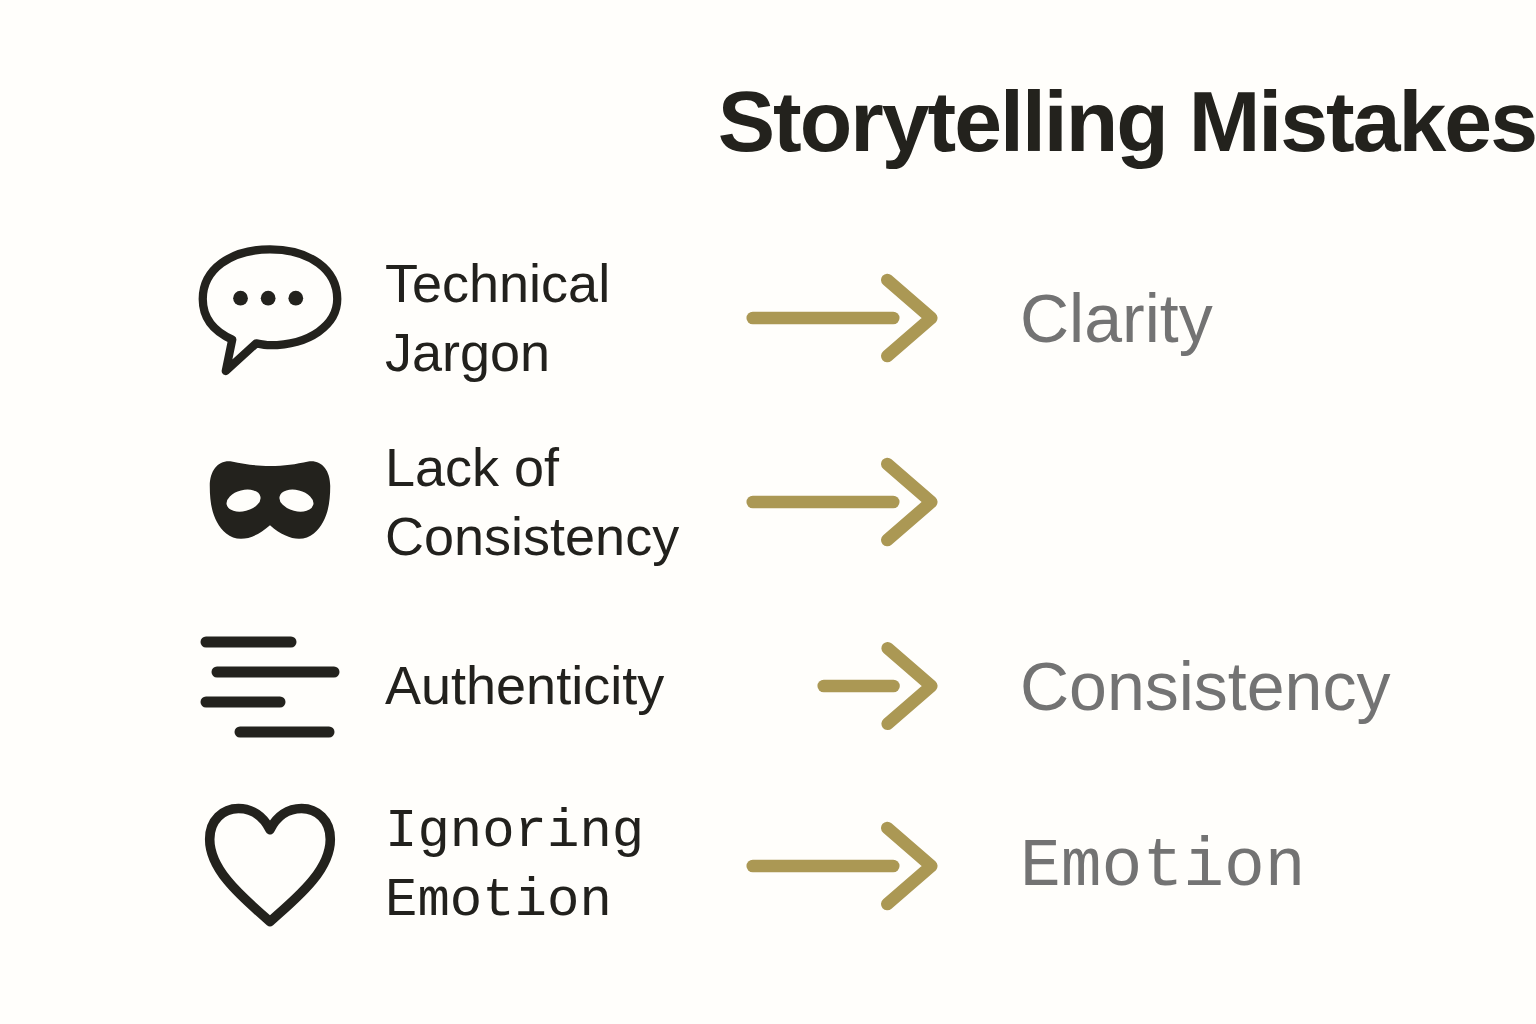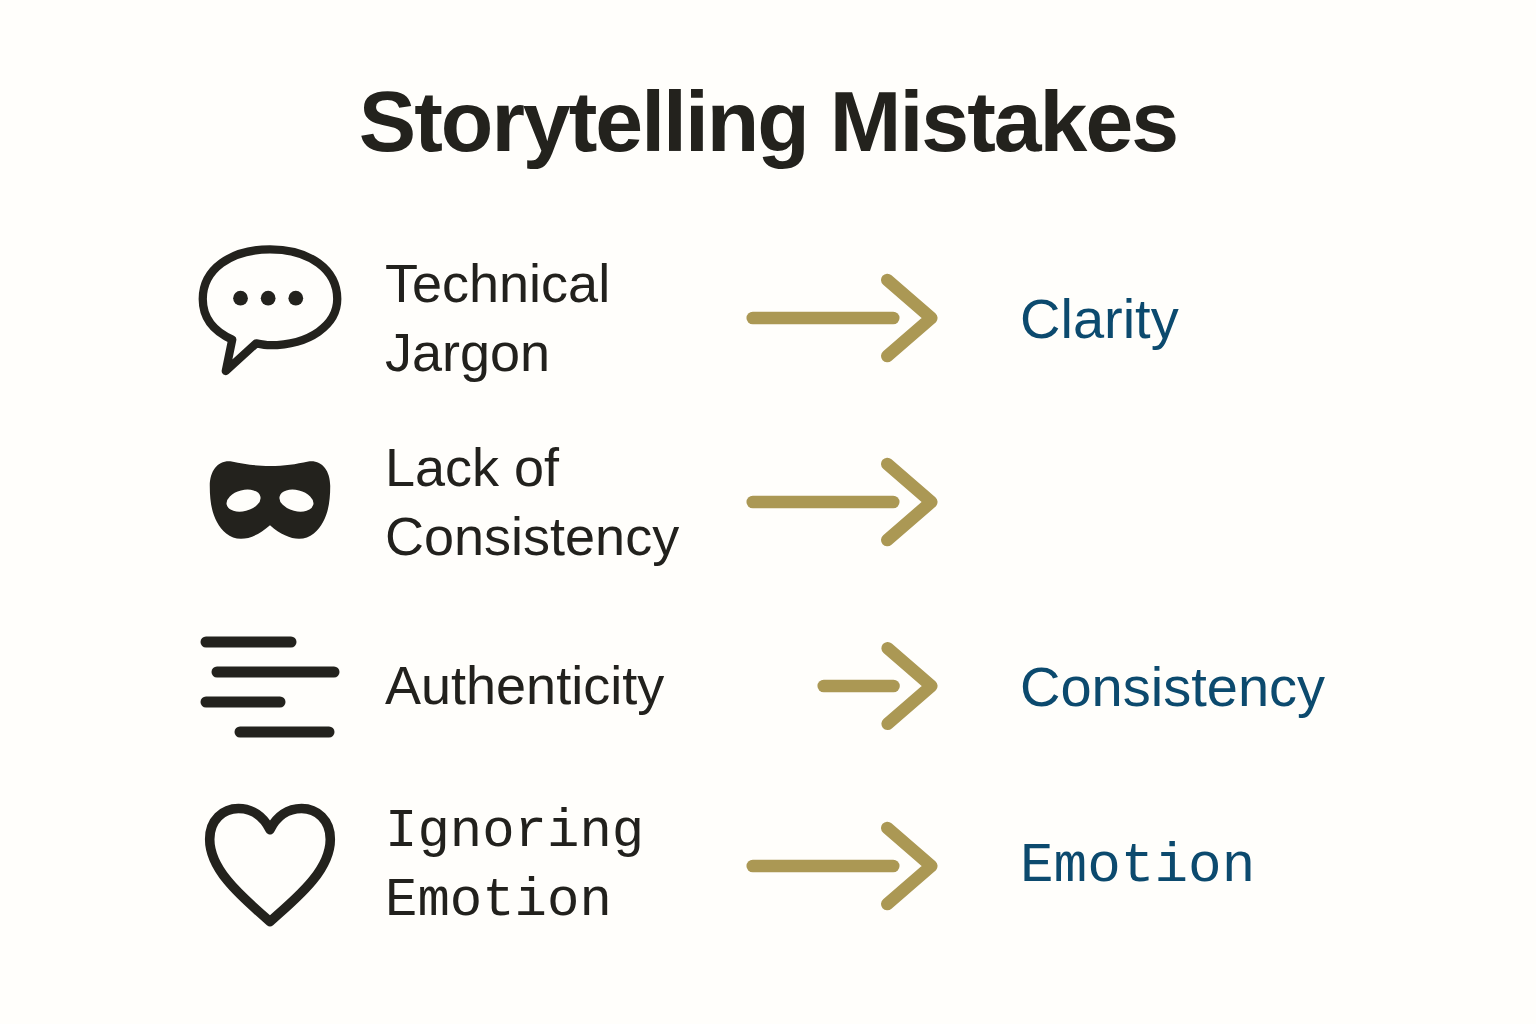--- a/index.html
+++ b/index.html
@@ -14,21 +14,21 @@
     background: #fffefb;
     overflow: hidden;
     font-family: "Liberation Sans", "DejaVu Sans", sans-serif;
     color: #22211d;
   }
   .title {
     position: absolute;
     top: 72px;
     left: 0;
     width: 100%;
-    text-align: center;
+    text-align: right;
     font-size: 86px;
     font-weight: 700;
     letter-spacing: -2px;
     color: #23221d;
   }
   .row {
     position: absolute;
     left: 0;
     width: 100%;
     height: 150px;
@@ -71,22 +71,22 @@
   .arrow-long { left: 745px; width: 195px; }
   .arrow-short { left: 816px; width: 124px; }
   .result-label {
     position: absolute;
     left: 1020px;
     top: 0;
     height: 150px;
     width: 480px;
     display: flex;
     align-items: center;
-    font-size: 56px;
-    color: #0c4a6e;
+    font-size: 68px;
+    color: #737373;
   }
   svg { display: block; }
   .ink-stroke { stroke: #23221d; fill: none; }
   .ink-fill { fill: #23221d; }
   .gold-stroke { stroke: #ab9854; fill: none; }
 </style>
 </head>
 <body>
 
 <div class="canvas">

